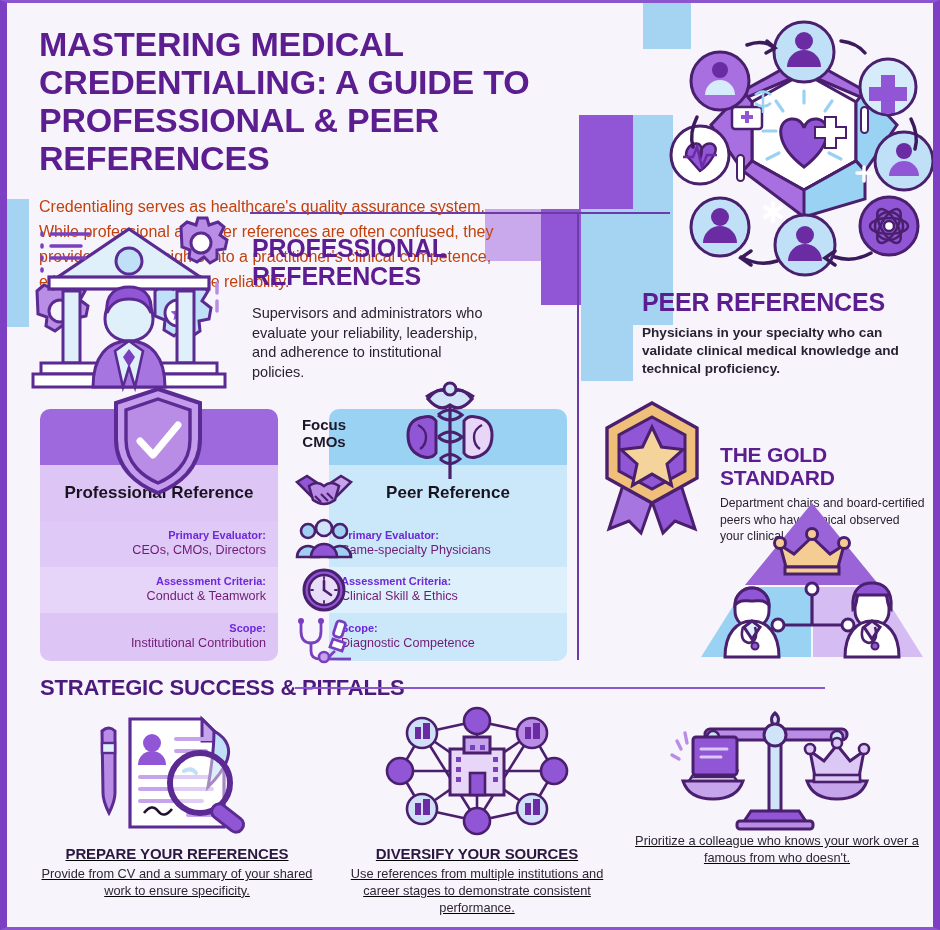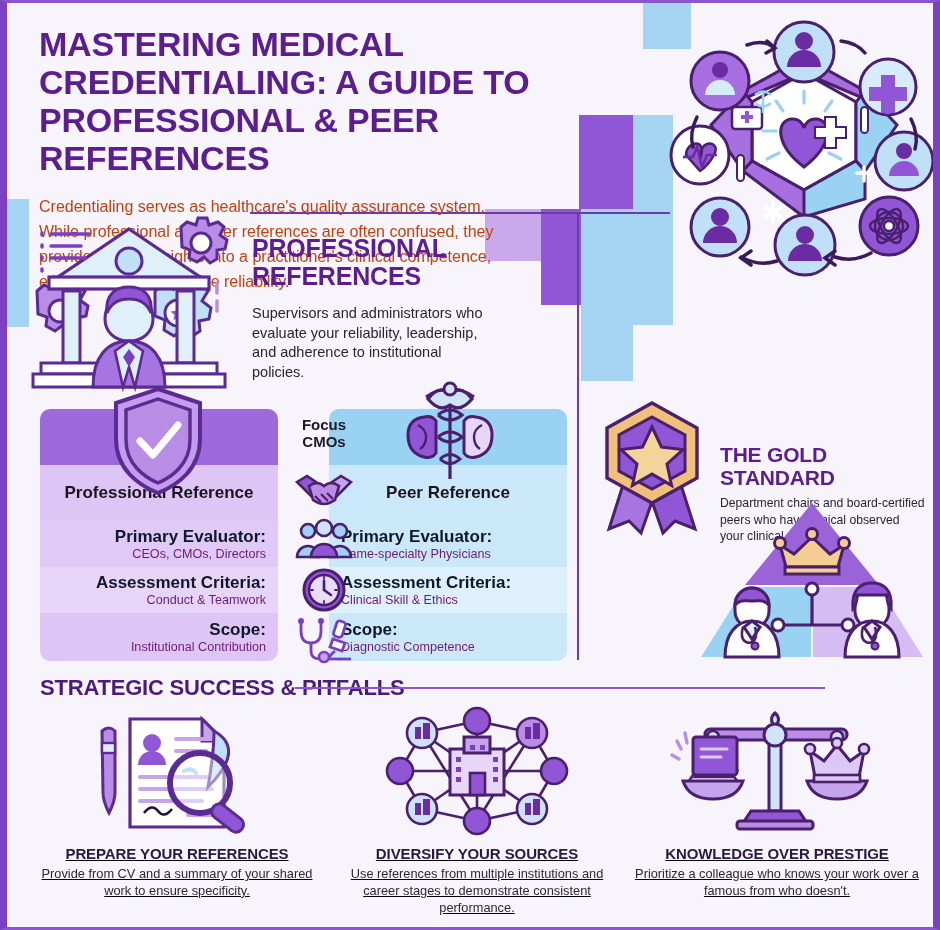--- a/index.html
+++ b/index.html
@@ -60,21 +60,21 @@
   #gold-block .sec-p{ margin-top:6px; font-size:12.2px; font-weight:normal; }
 
   
   #table{ position:absolute; left:33px; top:406px; width:527px; height:252px; }
   .tcol{ position:absolute; top:0; width:238px; }
   #col-prof{ left:0; }
   #col-peer{ left:289px; }
   .trow{ display:flex; align-items:center; justify-content:center;
          text-align:center; overflow:hidden; }
   .trow-txt{ line-height:1.25; padding:0 12px; width:100%; }
-  .lbl{ font-weight:bold; font-size:17px; color:#0f172a; display:block; }
+  .lbl{ font-weight:bold; font-size:11px; color:#6d28d9; display:block; }
   .val{ font-size:12.6px; color:#701a75; display:block; }
 
   
   #col-prof .r0{ background:#9e69dd; height:56px; border-radius:10px 10px 0 0; }
   #col-prof .r1{ background:#ddc6f5; height:56px; }
   #col-prof .r2{ background:#dfc9f6; height:46px; }
   #col-prof .r3{ background:#e6d5f8; height:46px; }
   #col-prof .r4{ background:#ddc6f5; height:48px; border-radius:0 0 10px 10px; }
   #col-prof .trow-txt{ text-align:right; }
   #col-prof .r1 .trow-txt, #col-prof .r0 .trow-txt{ text-align:center; }
@@ -284,20 +284,24 @@
         <line x1="186" y1="80" x2="186" y2="90"></line>
       </g>
     </svg>
   </div>
 
   <div id="prof-block">
     <div class="sec-h">PROFESSIONAL REFERENCES</div>
     <div class="sec-p">Supervisors and administrators who evaluate your reliability, leadership, and adherence to institutional policies.</div>
   </div>
 
+  <div id="peer-block">
+    <div class="sec-h">PEER REFERENCES</div>
+    <div class="sec-p">Physicians in your specialty who can validate clinical medical knowledge and technical proficiency.</div>
+  </div>
 
   <div style="position:absolute; left:586px; top:396px;">
     <svg width="118" height="136" viewBox="0 0 118 136">
       <path d="M30 86 l-14 44 l20 -8 l12 12 l14 -40 Z" fill="#a775e0" stroke="#4a1f6e" stroke-width="3"></path>
       <path d="M88 86 l14 44 l-20 -8 l-12 12 l-14 -40 Z" fill="#9156d6" stroke="#4a1f6e" stroke-width="3"></path>
       <polygon points="59,4 104,29 104,79 59,104 14,79 14,29" fill="#f0c07a" stroke="#4a1f6e" stroke-width="3.4"></polygon>
       <polygon points="59,18 92,36 92,72 59,90 26,72 26,36" fill="#9156d6" stroke="#4a1f6e" stroke-width="3"></polygon>
       <path d="M59 28 l9.5 20 l21.5 2.6 l-16 14.4 l4.6 21.4 l-19.6 -11.3 l-19.6 11.3 l4.6 -21.4 l-16 -14.4 l21.5 -2.6 Z" fill="#f5d49b" stroke="#4a1f6e" stroke-width="3"></path>
     </svg>
   </div>
@@ -629,18 +633,17 @@
               <circle cx="193" cy="38" r="5"></circle>
           </g>
           <rect x="143" y="64" width="46" height="7" fill="#dcc8f5" stroke="#4a1f6e" stroke-width="2.6"></rect>
           <g stroke="#b98ce6" stroke-width="3.4" stroke-linecap="round">
             <line x1="6" y1="30" x2="10" y2="38"></line>
               <line x1="14" y1="22" x2="16" y2="32"></line>
             <line x1="1" y1="44" x2="8" y2="48"></line>
           </g>
         </svg>
       </div>
-      <div class="card-t">KNOWLEDGE OVER PRESTIGE</div>
       <div class="card-d">Prioritize a colleague who knows your work over a famous from who doesn't.</div>
     </div>
   </div>
 
 </div>
 
 </body></html>

